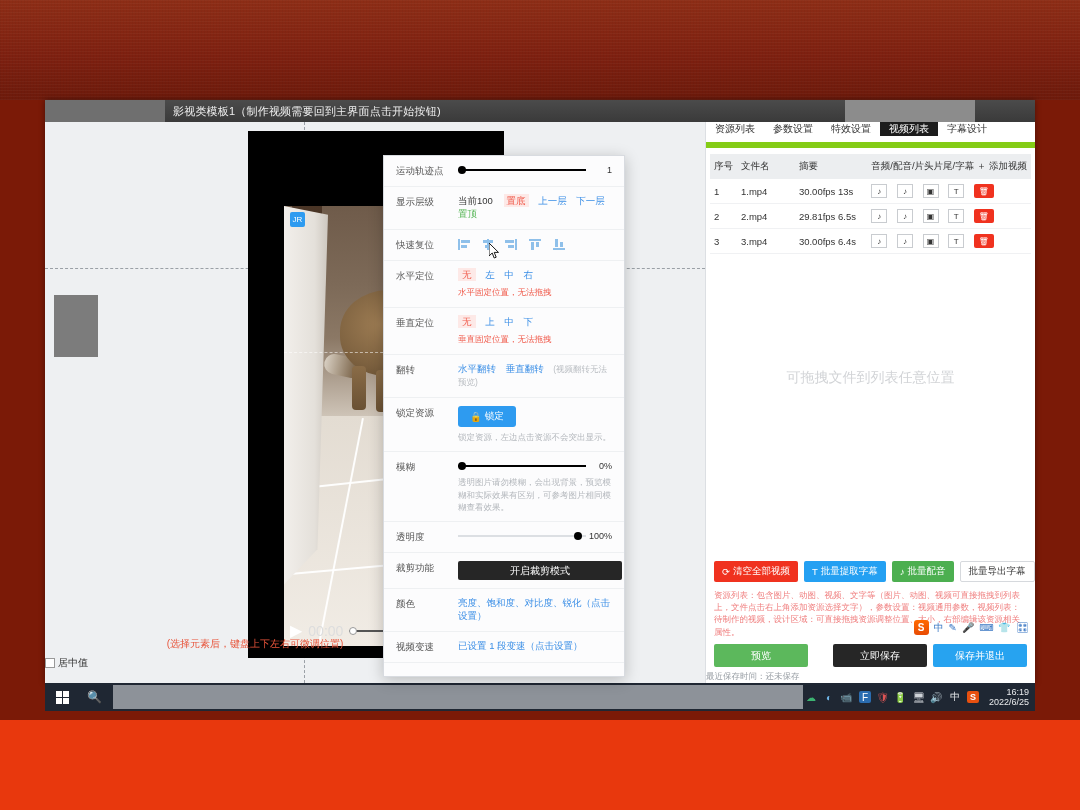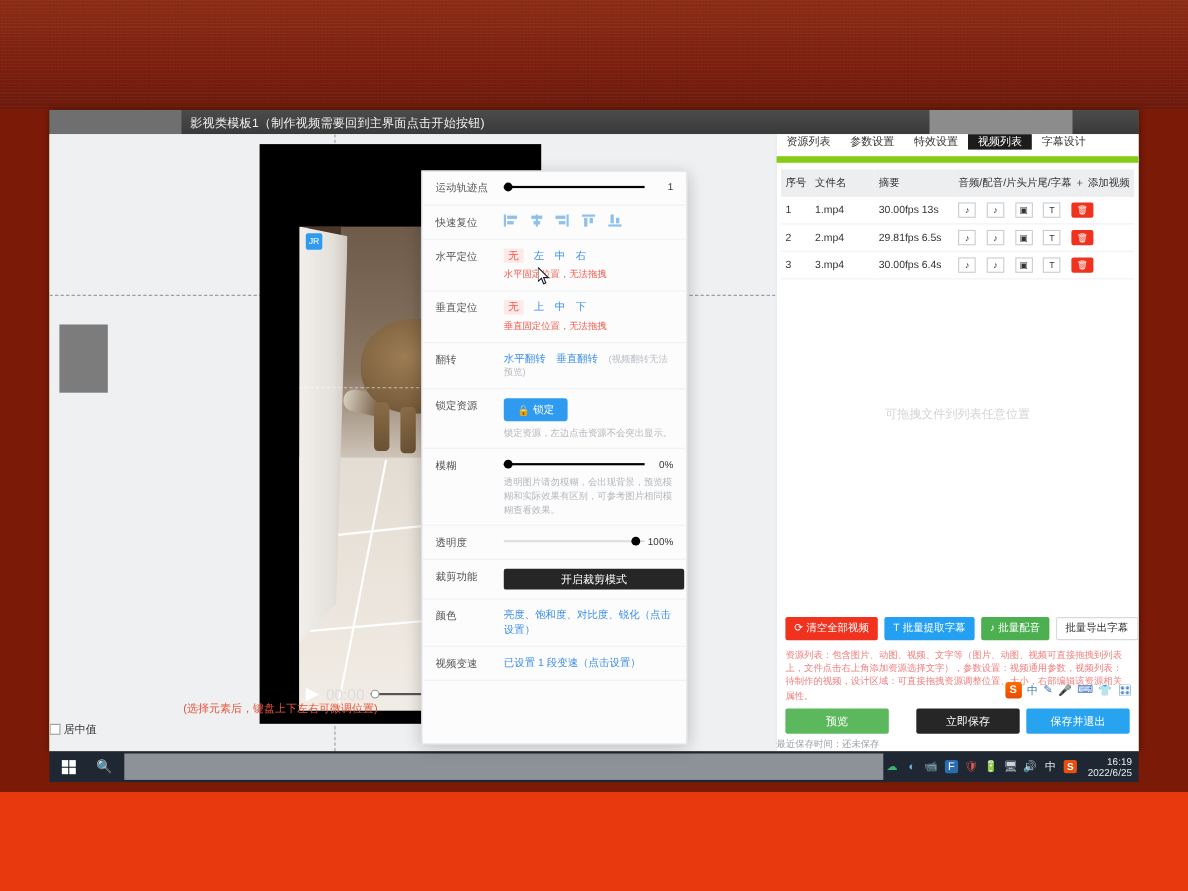--- a/index.html
+++ b/index.html
@@ -61,21 +61,21 @@
     position: relative;
     width: 660px; height: 561px;
     background: #eef0f2;
     overflow: hidden;
   }
   #gray-asset {
     position: absolute; left: 9px; top: 173px;
     width: 44px; height: 62px; background: #7c7c7c;
   }
   #stage {
-    position: absolute; left: 191px; top: 9px;
+    position: absolute; left: 203px; top: 9px;
     width: 256px; height: 527px;
     background: #000;
   }
   #video-frame {
     position: absolute; left: 36px; top: 75px;
     width: 170px; height: 440px;
     overflow: hidden;
     background: linear-gradient(180deg,#6f5b4a 0%, #7d6a58 18%, #8b7865 30%, #ded6cb 52%, #efe9e1 78%, #e8e1d8 100%);
   }
   
@@ -179,21 +179,21 @@
     width: 16px; height: 14px; border: 1px solid #c9ccd0; background: #fff;
     font-size: 8px; color: #333; margin-right: 7px; vertical-align: middle;
   }
   .del-btn {
     display: inline-flex; align-items: center; justify-content: center;
     width: 20px; height: 14px; background: #f0321f; color: #fff;
     font-size: 8px; border-radius: 2px;
   }
   #drop-hint {
     flex: 1; display: flex; align-items: flex-start; justify-content: center;
-    padding-top: 115px; font-size: 11px; color: #d2d4d7;
+    padding-top: 115px; font-size: 14px; color: #d2d4d7;
   }
   #ime-bar {
     position: absolute; right: 6px; top: 498px;
     display: flex; align-items: center; gap: 5px; font-size: 11px; color: #2a7fd4;
   }
   #ime-bar .sg {
     width: 15px; height: 15px; background: linear-gradient(180deg,#ff6a00,#e84b04);
     color: #fff; border-radius: 3px; font-size: 10px; font-weight: bold;
     display: flex; align-items: center; justify-content: center;
   }
@@ -470,20 +470,30 @@
       <div class="plabel">运动轨迹点</div>
       <div class="pbody">
         <div class="slider">
           <div class="track"></div>
           <div class="knob" style="left:0;"></div>
           <div class="sval">1</div>
         </div>
       </div>
     </div>
 
+    <div class="prow">
+      <div class="plabel">显示层级</div>
+      <div class="pbody">
+        <span class="val" style="margin-right:8px;">当前100</span>
+        <span class="link red">置底</span>
+        <span class="link">上一层</span>
+        <span class="link">下一层</span>
+        <span class="link green">置顶</span>
+      </div>
+    </div>
 
     <div class="prow">
       <div class="plabel">快速复位</div>
       <div class="pbody">
         <span class="align-ico">
           <i style="left:0;top:0;width:2px;height:11px;"></i><i style="left:3px;top:1px;width:9px;height:3px;"></i><i style="left:3px;top:6px;width:6px;height:3px;"></i>
         </span>
         <span class="align-ico">
           <i style="left:5px;top:0;width:2px;height:11px;"></i><i style="left:1px;top:1px;width:10px;height:3px;"></i><i style="left:3px;top:6px;width:6px;height:3px;"></i>
         </span>

